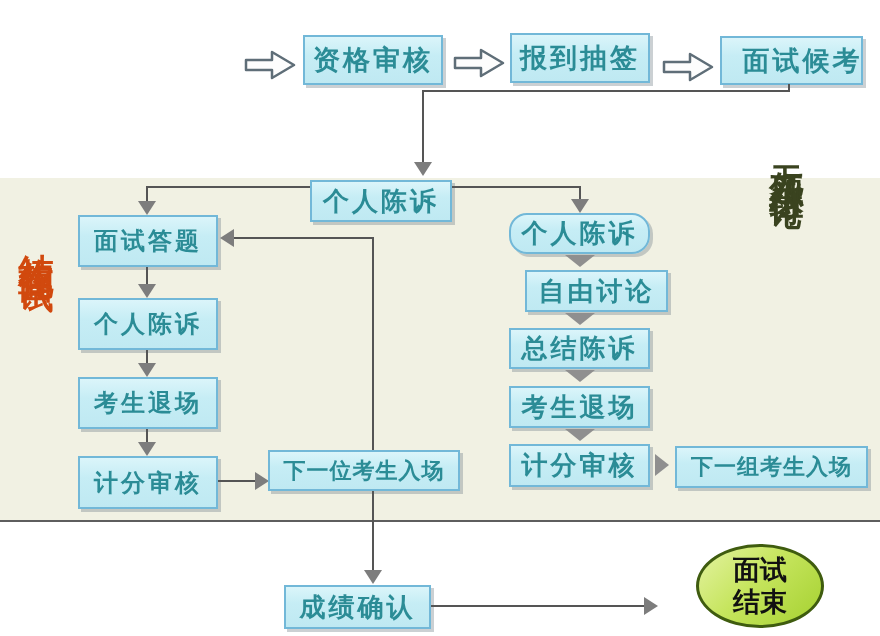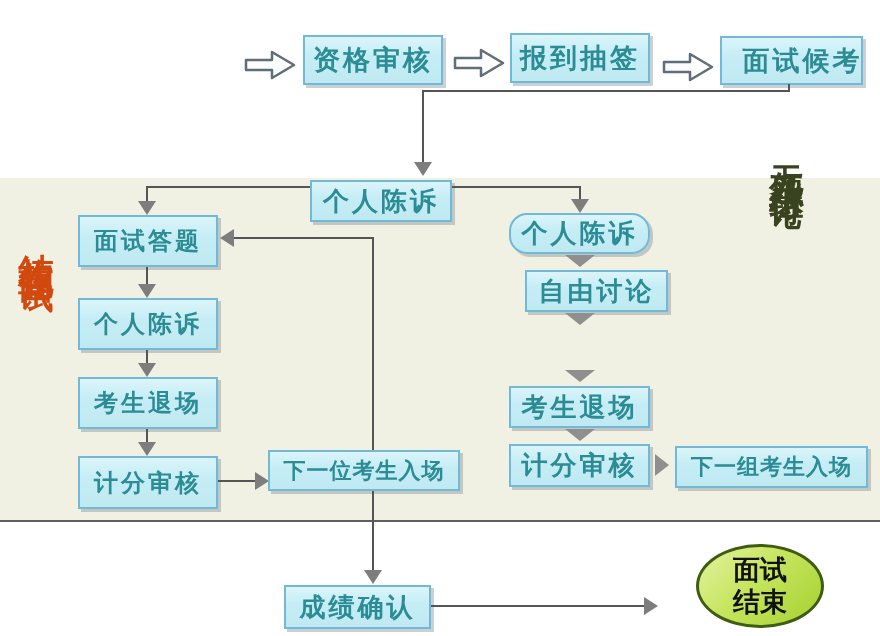--- a/index.html
+++ b/index.html
@@ -123,20 +123,21 @@
   <div class="box fs23" style="left:268px;top:450px;width:192px;height:41px;">下一位考生入场</div>
 
   <div class="vline" style="left:372px;top:238px;height:212px;"></div>
   <div class="hline" style="left:234px;top:237px;width:140px;"></div>
   <div class="arr-left" style="left:220px;top:229px;"></div>
 
   <div class="box fs26" style="left:509px;top:213px;width:141px;height:41px;border-radius:18px;">个人陈诉</div>
   <div class="chev-down" style="left:565px;top:255px;"></div>
   <div class="box fs26" style="left:509px;top:270px;width:143px;height:42px;margin-left:16px;">自由讨论</div>
   <div class="chev-down" style="left:565px;top:313px;"></div>
+  <div class="box fs26" style="left:509px;top:328px;width:141px;height:41px;">总结陈诉</div>
   <div class="chev-down" style="left:565px;top:370px;"></div>
   <div class="box fs26" style="left:509px;top:386px;width:141px;height:42px;">考生退场</div>
   <div class="chev-down" style="left:565px;top:429px;"></div>
   <div class="box fs26" style="left:509px;top:444px;width:141px;height:43px;">计分审核</div>
 
   <div class="chev-right" style="left:655px;top:454px;"></div>
   <div class="box fs23" style="left:675px;top:446px;width:193px;height:42px;">下一组考生入场</div>
 
   <div class="vline" style="left:372px;top:491px;height:79px;"></div>
   <div class="arr-down" style="left:364px;top:570px;"></div>

